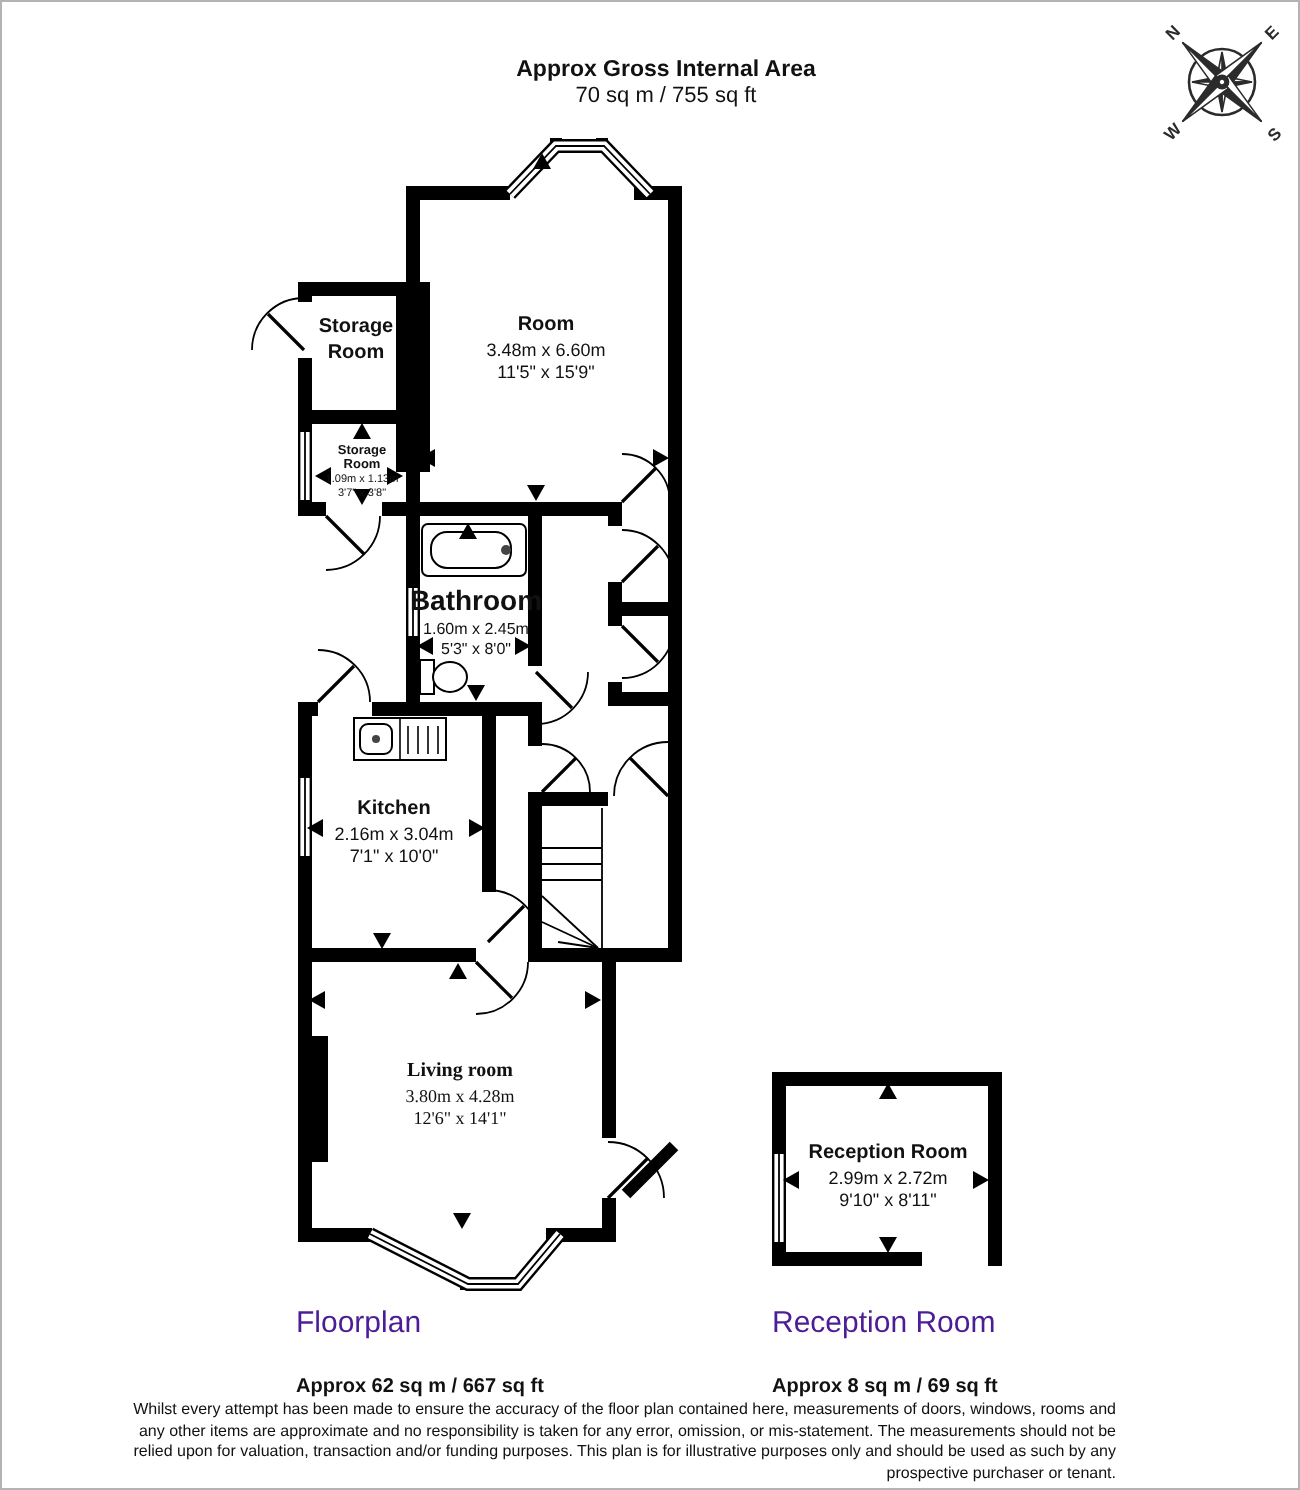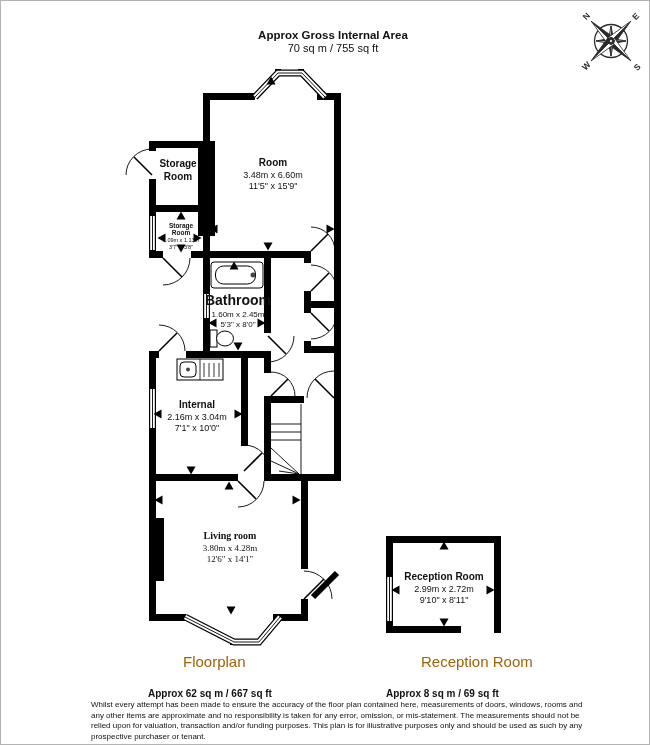--- a/index.html
+++ b/index.html
@@ -33,25 +33,25 @@
   .lbl .nm{font-weight:bold;}
   .title-l1{font-size:11.5px;font-weight:bold;}
   .title-l2{font-size:11px;font-weight:normal;}
   .room-nm{font-size:10px;}
   .room-dim{font-size:9px;}
   .bath-nm{font-size:14px;}
   .bath-dim{font-size:8px;}
   .tiny-nm{font-size:6.5px;font-weight:bold;line-height:1.15;}
   .tiny-dim{font-size:5.5px;line-height:1.2;}
   .foot{position:absolute;text-align:left;}
-  .foot .big{font-size:15px;color:#a16207;margin-left:35px;}
+  .foot .big{font-size:15px;color:#4c1d95;}
   .foot .area{font-size:10px;font-weight:bold;margin-top:18px;}
   #disclaimer{
-    position:absolute;left:340px;top:699px;transform:translateX(-50%);
-    width:500px;font-size:8px;line-height:1.32;text-align:left;color:#111;
+    position:absolute;left:307px;top:699px;transform:translateX(-50%);
+    width:500px;font-size:8px;line-height:1.32;text-align:right;color:#111;
     white-space:normal;
   }
 </style>
 </head>
 <body>
 
 <div id="page">
 
   <svg width="648" height="743" viewBox="0 0 648 743">
 
@@ -292,21 +292,21 @@
     <div class="tiny-dim">3'7" x 3'8"</div>
   </div>
 
   <div class="lbl" style="left:237px;top:291px;">
     <div class="nm bath-nm">Bathroom</div>
     <div class="bath-dim">1.60m x 2.45m</div>
     <div class="bath-dim">5'3" x 8'0"</div>
   </div>
 
   <div class="lbl" style="left:196px;top:398px;">
-    <div class="nm room-nm">Internal</div>
+    <div class="nm room-nm">Kitchen</div>
     <div class="room-dim">2.16m x 3.04m</div>
     <div class="room-dim">7'1" x 10'0"</div>
   </div>
 
   <div class="lbl" style="left:229px;top:529px;font-family:Liberation Serif, serif;">
     <div class="nm room-nm">Living room</div>
     <div class="room-dim">3.80m x 4.28m</div>
     <div class="room-dim">12'6" x 14'1"</div>
   </div>
 

